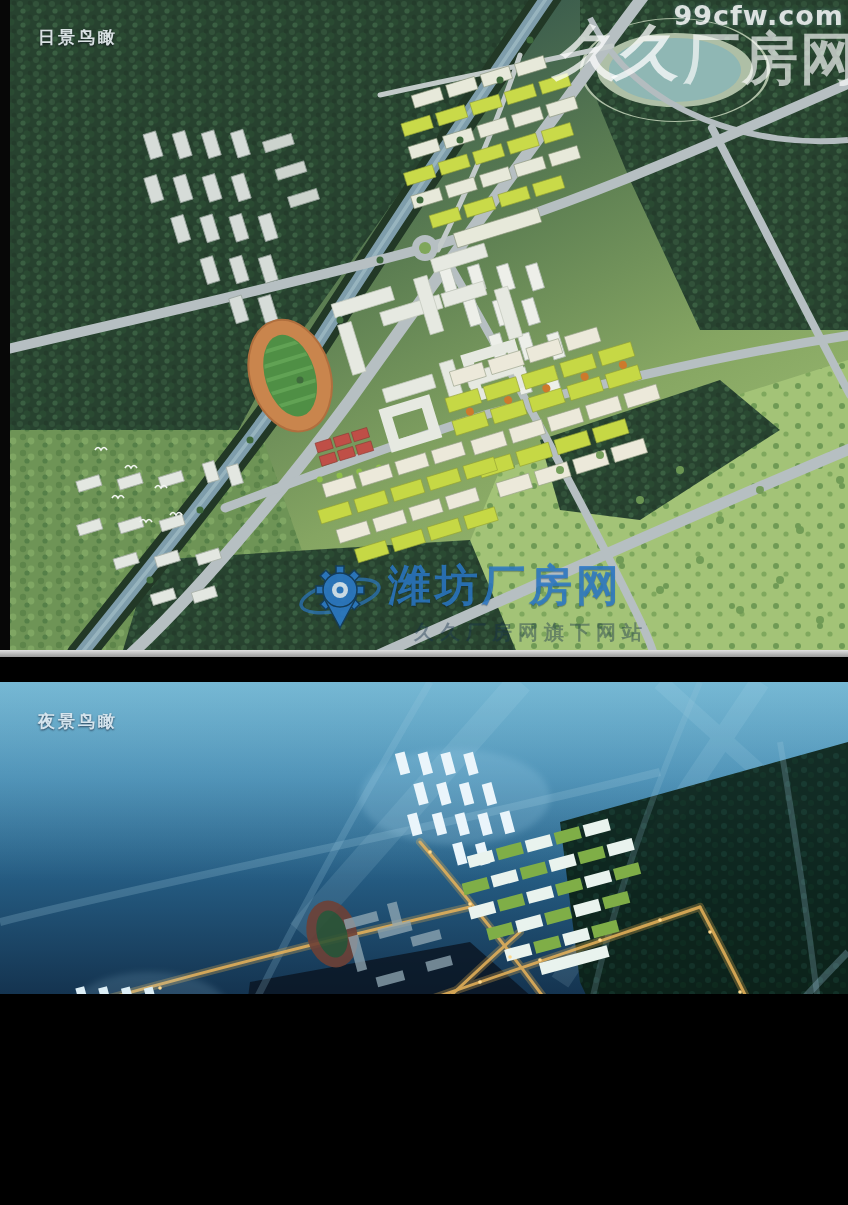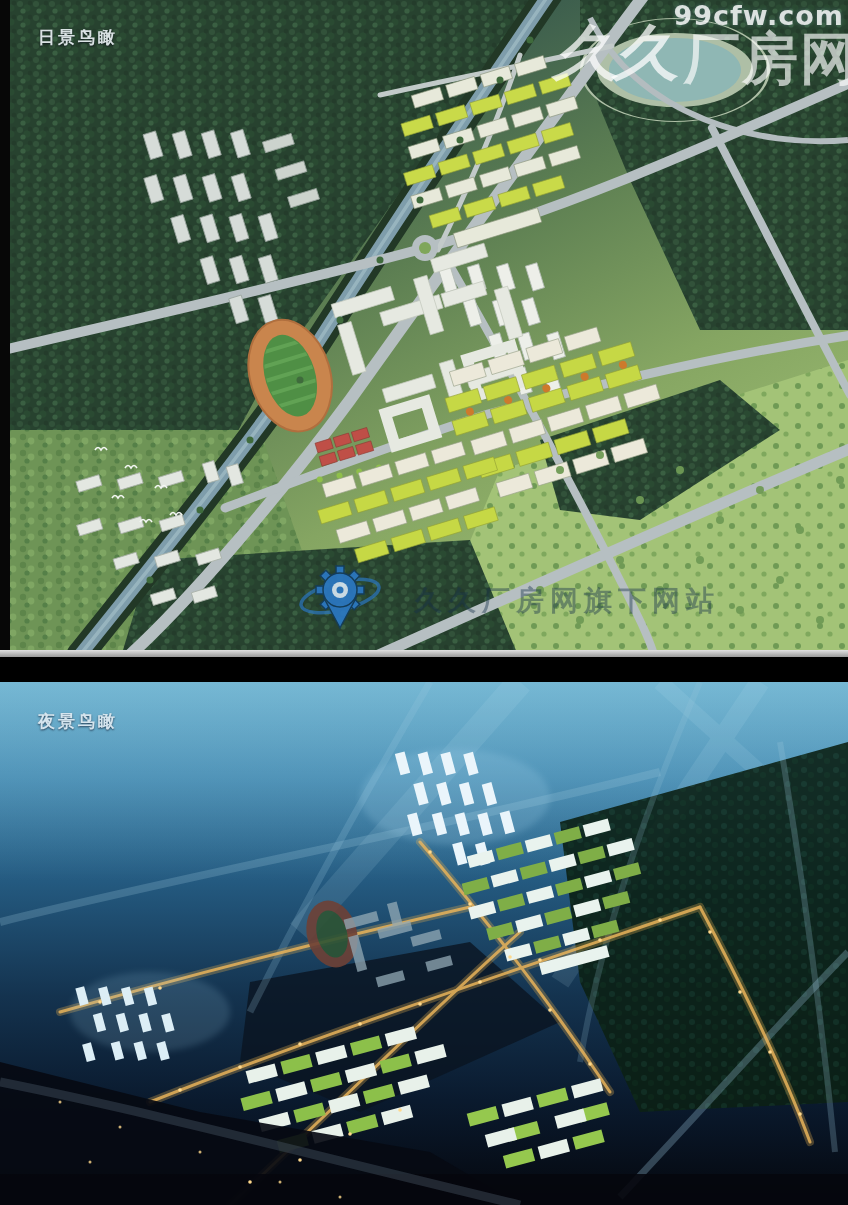--- a/index.html
+++ b/index.html
@@ -1,16 +1,16 @@
 <!DOCTYPE html>
 <html><head>
 <meta charset="utf-8">
 <style>
   html,body{margin:0;padding:0;background:#000;}
-  .stage{position:relative;width:848px;height:1205px;overflow:hidden;background:#000;
+  .stage{position:relative;width:848px;height:994px;overflow:hidden;background:#000;
          font-family:"DejaVu Sans","Liberation Sans",sans-serif;}
   .panel{position:absolute;left:0;width:848px;overflow:hidden;}
   .panel-day{top:0;height:650px;background:#35564c;}
   .panel-night{top:682px;height:523px;background:#3b82f6;}
   .left-bar{position:absolute;left:0;top:0;width:10px;height:650px;background:#070707;z-index:6;}
   .separator{position:absolute;left:0;top:650px;width:848px;height:32px;background:#000;z-index:5;}
   .separator .line{position:absolute;left:0;top:0;width:848px;height:7px;
          background:linear-gradient(#e2e2e2,#9a9a9a);}
   .panel-label{position:absolute;left:38px;top:26px;z-index:8;
          font-size:17px;font-weight:700;letter-spacing:3px;color:#e9eff3;
@@ -23,21 +23,21 @@
   .cw-brandrow{display:flex;align-items:flex-end;justify-content:flex-end;margin-top:-8px;margin-right:-14px;}
   .cw-glyphs{font-size:66px;font-weight:900;color:rgba(255,255,255,.74);
           display:inline-block;transform:skewX(-14deg) scaleY(.92);letter-spacing:-6px;margin-right:6px;}
   .cw-brand{font-size:56px;font-weight:900;color:rgba(255,255,255,.66);letter-spacing:2px;}
   
   .center-watermark{position:absolute;left:298px;top:558px;z-index:9;display:flex;align-items:flex-start;}
   .wm-icon{width:84px;height:80px;margin-right:6px;flex:0 0 auto;opacity:.88;}
   .wm-texts{padding-top:6px;}
   .wm-brand{font-size:43px;font-weight:800;color:rgba(43,122,202,.82);letter-spacing:4px;line-height:1;
             text-shadow:0 1px 1px rgba(10,30,50,.35);}
-  .wm-slogan{margin-top:18px;margin-left:26px;font-size:28px;font-weight:700;
+  .wm-slogan{margin-top:12px;margin-left:26px;font-size:20px;font-weight:700;
             color:rgba(22,48,74,.42);letter-spacing:6px;text-align:right;}
   svg{display:block;}
 </style>
 </head>
 <body>
 
 <div class="stage">
 
   <section class="panel panel-day">
     <svg width="848" height="650" viewBox="0 0 848 650">
@@ -382,20 +382,21 @@
           <g transform="rotate(315 42 32)">
               <rect x="38" y="8" width="8" height="8"></rect>
             </g>
           <path d="M26,40 L42,70 L58,40 Z"></path>
           <circle cx="42" cy="32" r="17"></circle>
         </g>
         <circle cx="42" cy="32" r="8" fill="#dfeefb"></circle>
         <circle cx="42" cy="32" r="3.5" fill="#2b7aca"></circle>
       </svg>
       <div class="wm-texts">
+        <div class="wm-brand">潍坊厂房网</div>
         <div class="wm-slogan">久久厂房网旗下网站</div>
       </div>
     </div>
   </section>
 
   <div class="separator">
     <div class="line"></div>
   </div>
 
   <section class="panel panel-night">

